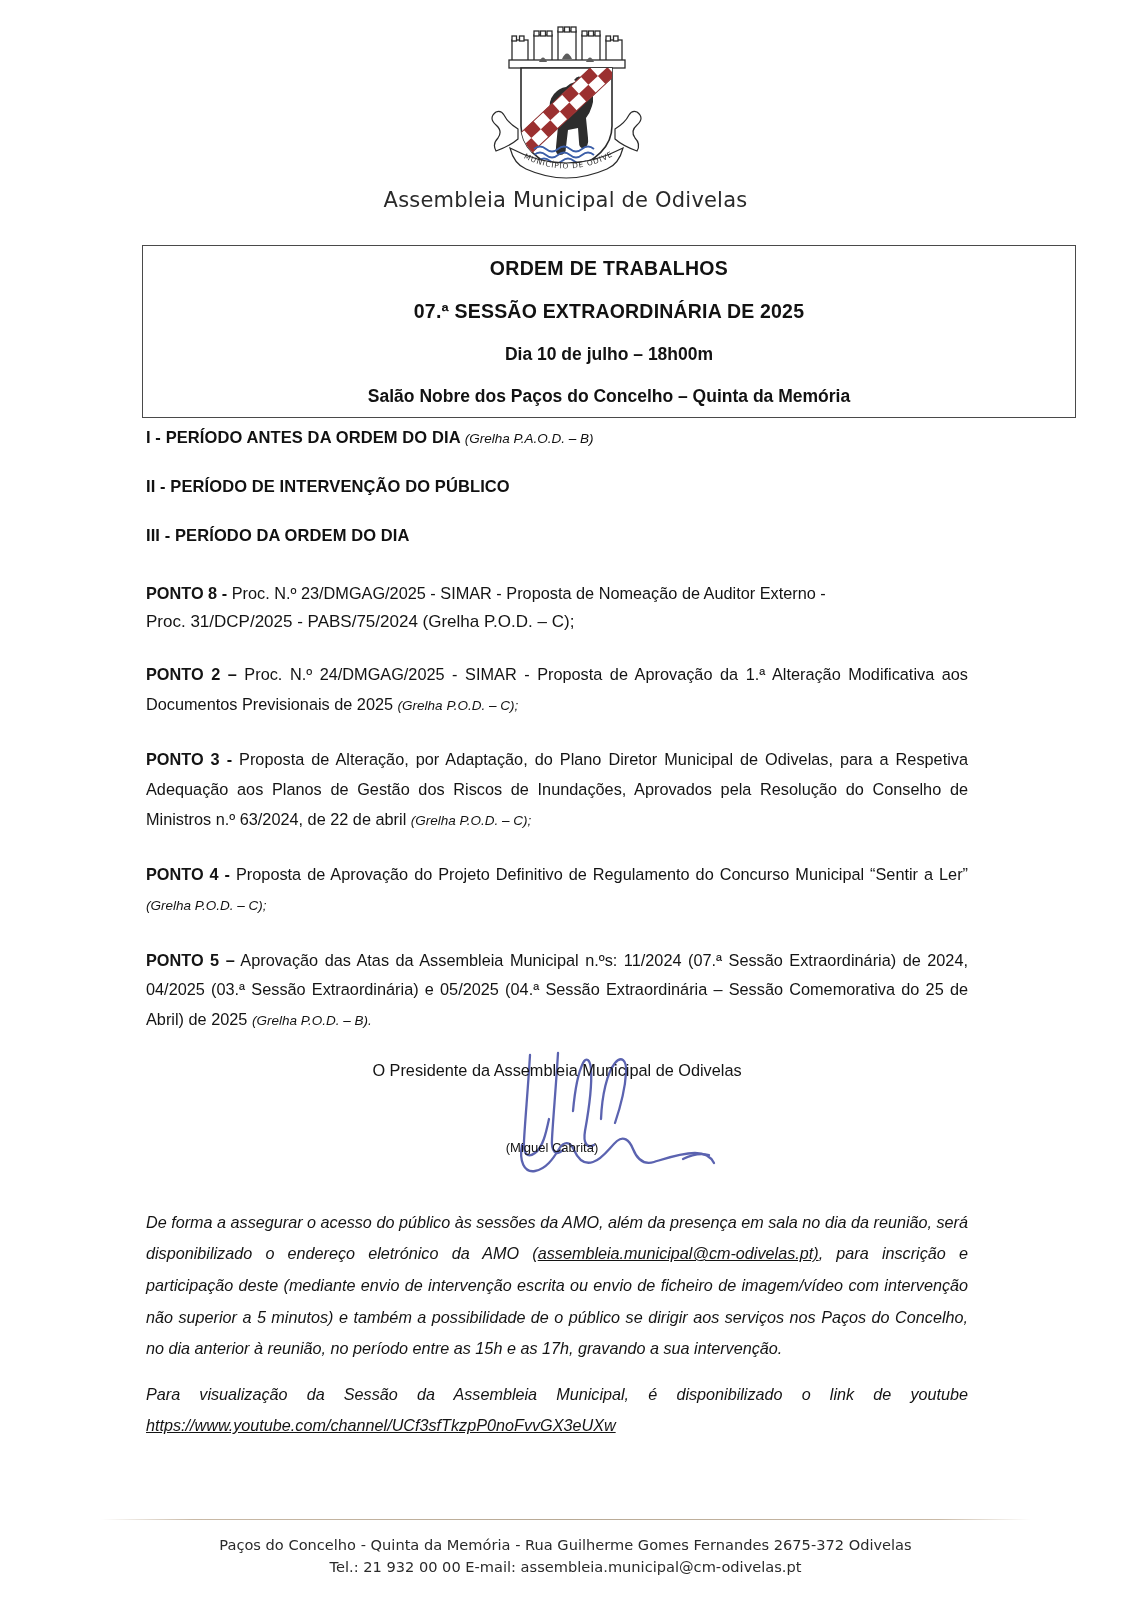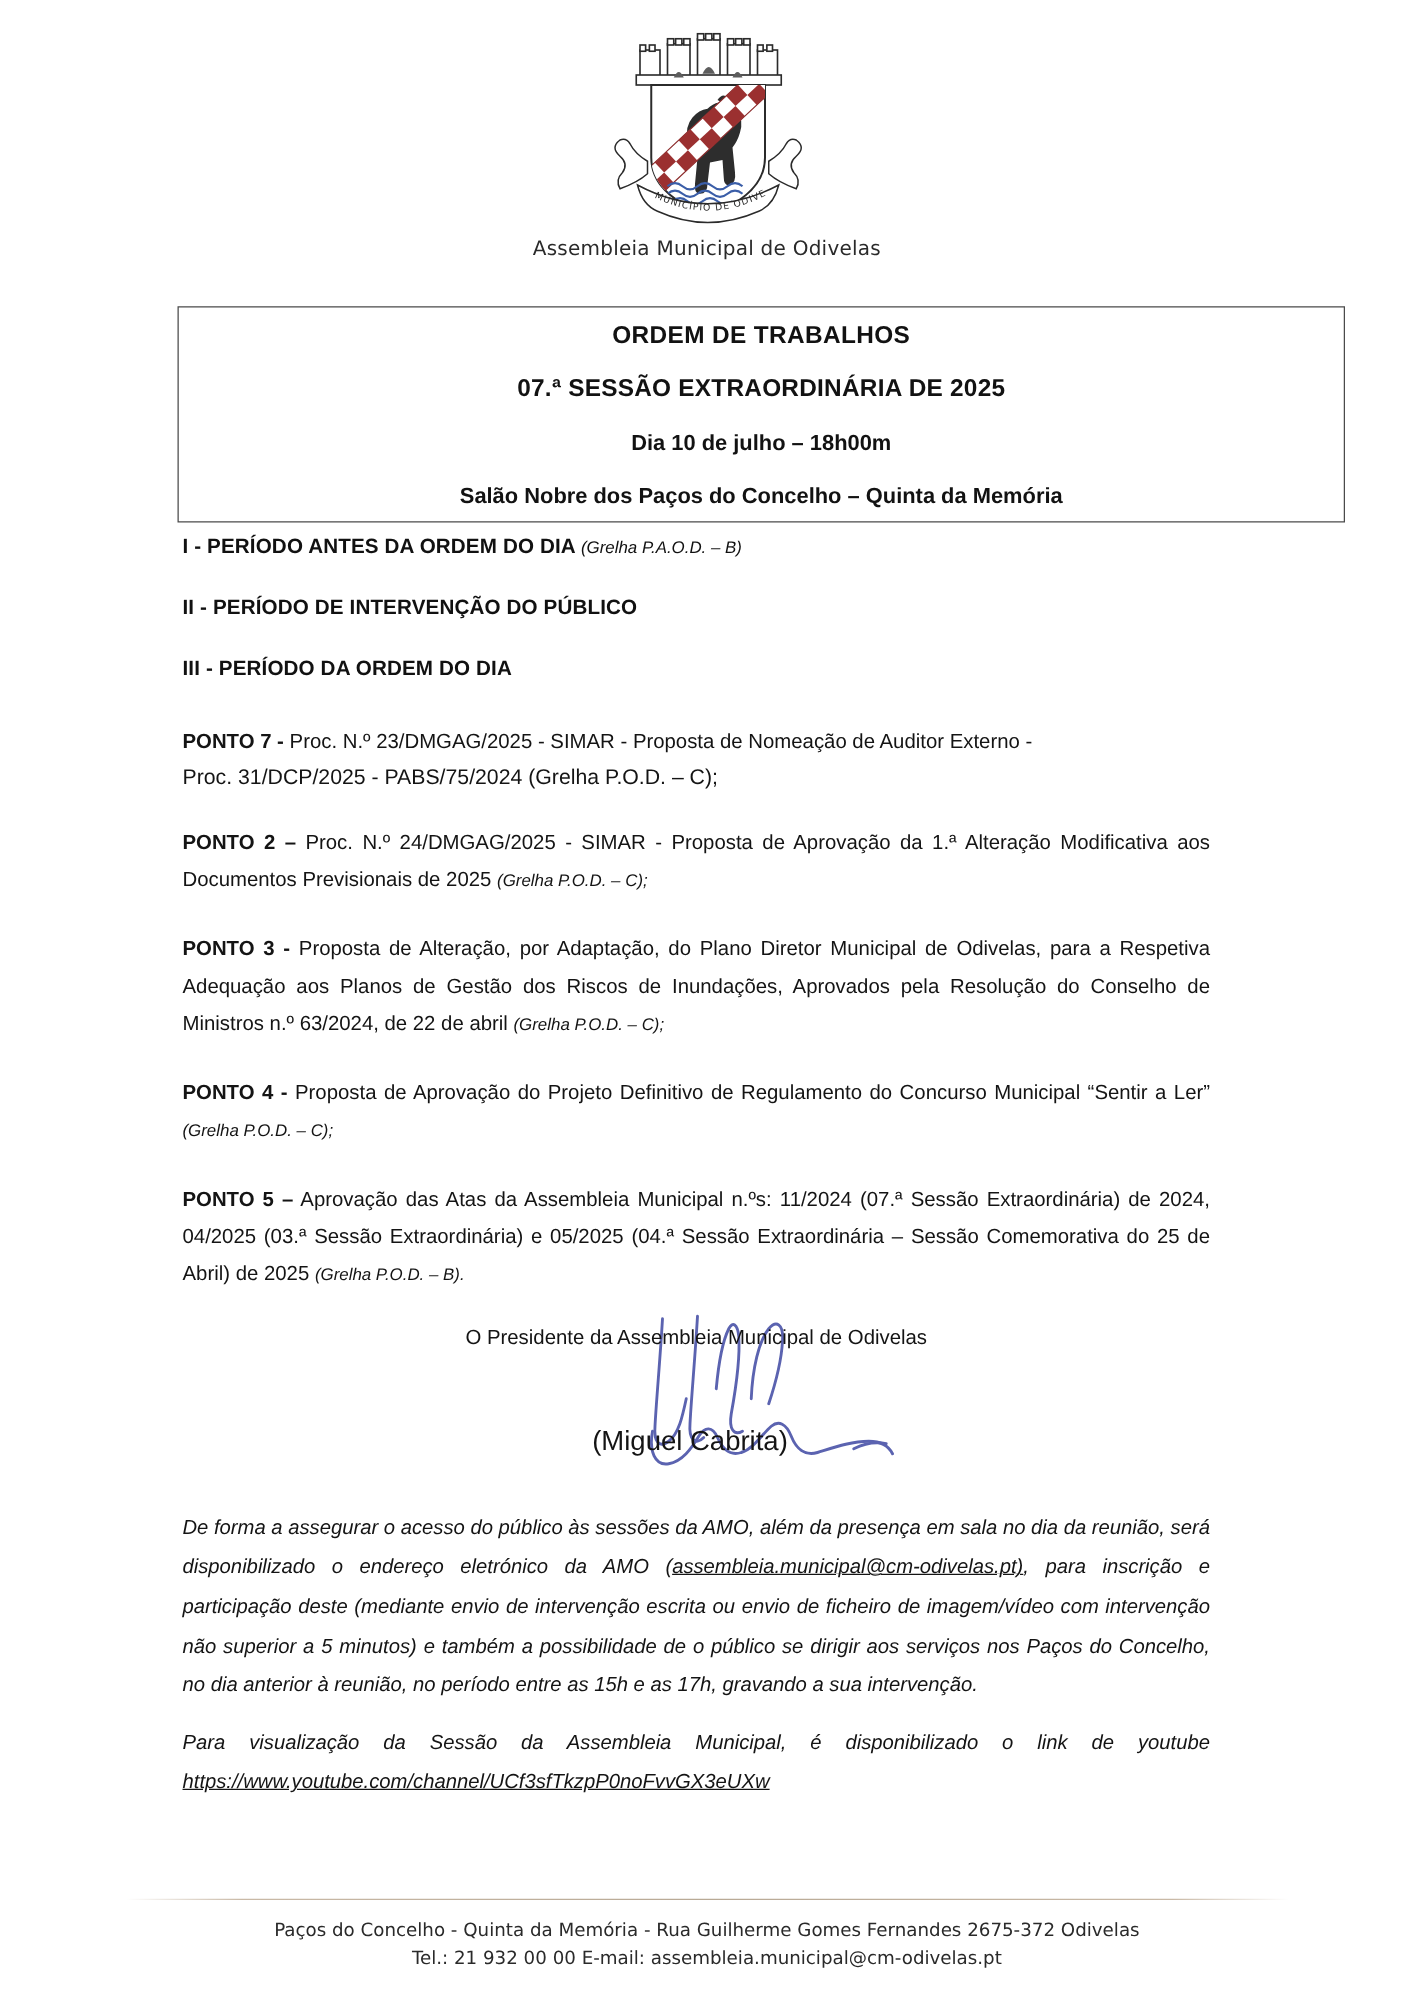--- a/index.html
+++ b/index.html
@@ -27,21 +27,21 @@
     text-align: center;
   }
   .crest-wrap {
     display: inline-block;
     width: 180px;
     height: 160px;
   }
   .crest-wrap svg { display: block; }
   .org-name {
     margin-top: 2px;
-    font-size: 16px;
+    font-size: 21px;
     letter-spacing: 0.2px;
     color: #2a2a2a;
     font-family: "DejaVu Sans", sans-serif;
   }
 
   
   .title-box {
     position: absolute;
     left: 142px;
     top: 245px;
@@ -113,21 +113,21 @@
   }
   .sign-line {
     text-align: center;
     font-size: 16.3px;
     color: #141414;
     position: relative;
     z-index: 2;
   }
   .sign-name {
     text-align: center;
-    font-size: 22px;
+    font-size: 13px;
     color: #141414;
     margin-top: 60px;
     position: relative;
     z-index: 2;
     padding-right: 10px;
   }
   .signature-svg {
     position: absolute;
     left: 50%;
     top: -12px;
@@ -273,21 +273,21 @@
 
     <div class="sec-head">
       <span>II - PERÍODO DE INTERVENÇÃO DO PÚBLICO</span>
     </div>
 
     <div class="sec-head last">
       <span>III - PERÍODO DA ORDEM DO DIA</span>
     </div>
 
     <div class="ponto nojust">
-      <b>PONTO 7 -</b><span> Proc. N.º 23/DMGAG/2025 - SIMAR - Proposta de Nomeação de Auditor Externo -</span>
+      <b>PONTO 8 -</b><span> Proc. N.º 23/DMGAG/2025 - SIMAR - Proposta de Nomeação de Auditor Externo -</span>
       <div class="subline">Proc. 31/DCP/2025 - PABS/75/2024 (Grelha P.O.D. – C);</div>
     </div>
 
     <div class="ponto">
       <b>PONTO 2 –</b><span> Proc. N.º 24/DMGAG/2025 - SIMAR - Proposta de Aprovação da 1.ª Alteração Modificativa aos Documentos Previsionais de 2025 </span><span class="grelha">(Grelha P.O.D. – C);</span>
     </div>
 
     <div class="ponto">
       <b>PONTO 3 -</b><span> Proposta de Alteração, por Adaptação, do Plano Diretor Municipal de Odivelas, para a Respetiva Adequação aos Planos de Gestão dos Riscos de Inundações, Aprovados pela Resolução do Conselho de Ministros n.º 63/2024, de 22 de abril </span><span class="grelha">(Grelha P.O.D. – C);</span>
     </div>

